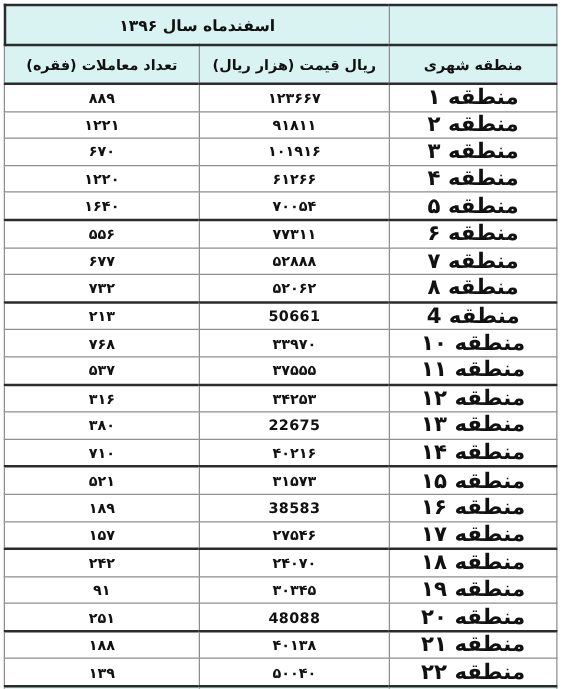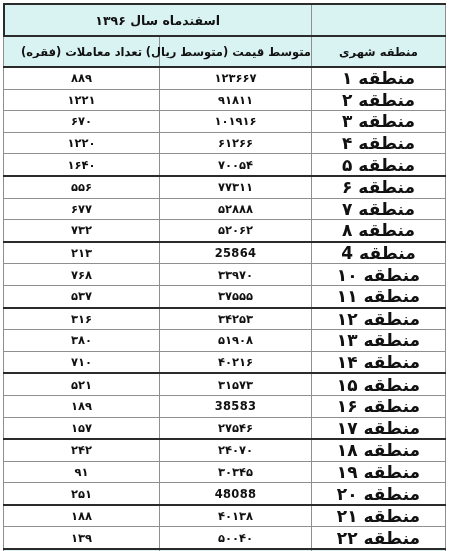--- a/index.html
+++ b/index.html
@@ -107,21 +107,21 @@
     </colgroup>
     <tbody>
 
       <tr class="title-row">
         <td class="blank-cell"></td>
         <td class="title-cell" colspan="2">اسفندماه سال ۱۳۹۶</td>
       </tr>
 
       <tr class="head-row">
         <td>منطقه شهری</td>
-        <td>متوسط قیمت (متوسط ریال)</td>
+        <td>ریال قیمت (هزار ریال)</td>
         <td>تعداد معاملات (فقره)</td>
       </tr>
 
     <tr class="data-row">
           <td class="region-cell">منطقه ۱</td>
           <td class="num-cell">۱۲۳۶۶۷</td>
           <td class="num-cell">۸۸۹</td>
         </tr>
         <tr class="data-row">
           <td class="region-cell">منطقه ۲</td>
@@ -153,41 +153,41 @@
           <td class="num-cell">۵۲۸۸۸</td>
           <td class="num-cell">۶۷۷</td>
         </tr>
         <tr class="data-row sep-strong">
           <td class="region-cell">منطقه ۸</td>
           <td class="num-cell">۵۲۰۶۲</td>
           <td class="num-cell">۷۳۲</td>
         </tr>
         <tr class="data-row">
           <td class="region-cell">منطقه 4</td>
-          <td class="num-cell">25864</td>
+          <td class="num-cell">50661</td>
           <td class="num-cell">۲۱۳</td>
         </tr>
         <tr class="data-row">
           <td class="region-cell">منطقه ۱۰</td>
           <td class="num-cell">۳۳۹۷۰</td>
           <td class="num-cell">۷۶۸</td>
         </tr>
         <tr class="data-row sep-strong">
           <td class="region-cell">منطقه ۱۱</td>
           <td class="num-cell">۳۷۵۵۵</td>
           <td class="num-cell">۵۳۷</td>
         </tr>
         <tr class="data-row">
           <td class="region-cell">منطقه ۱۲</td>
           <td class="num-cell">۳۴۲۵۳</td>
           <td class="num-cell">۳۱۶</td>
         </tr>
         <tr class="data-row">
           <td class="region-cell">منطقه ۱۳</td>
-          <td class="num-cell">۵۱۹۰۸</td>
+          <td class="num-cell">22675</td>
           <td class="num-cell">۳۸۰</td>
         </tr>
         <tr class="data-row sep-strong">
           <td class="region-cell">منطقه ۱۴</td>
           <td class="num-cell">۴۰۲۱۶</td>
           <td class="num-cell">۷۱۰</td>
         </tr>
         <tr class="data-row">
           <td class="region-cell">منطقه ۱۵</td>
           <td class="num-cell">۳۱۵۷۳</td>

